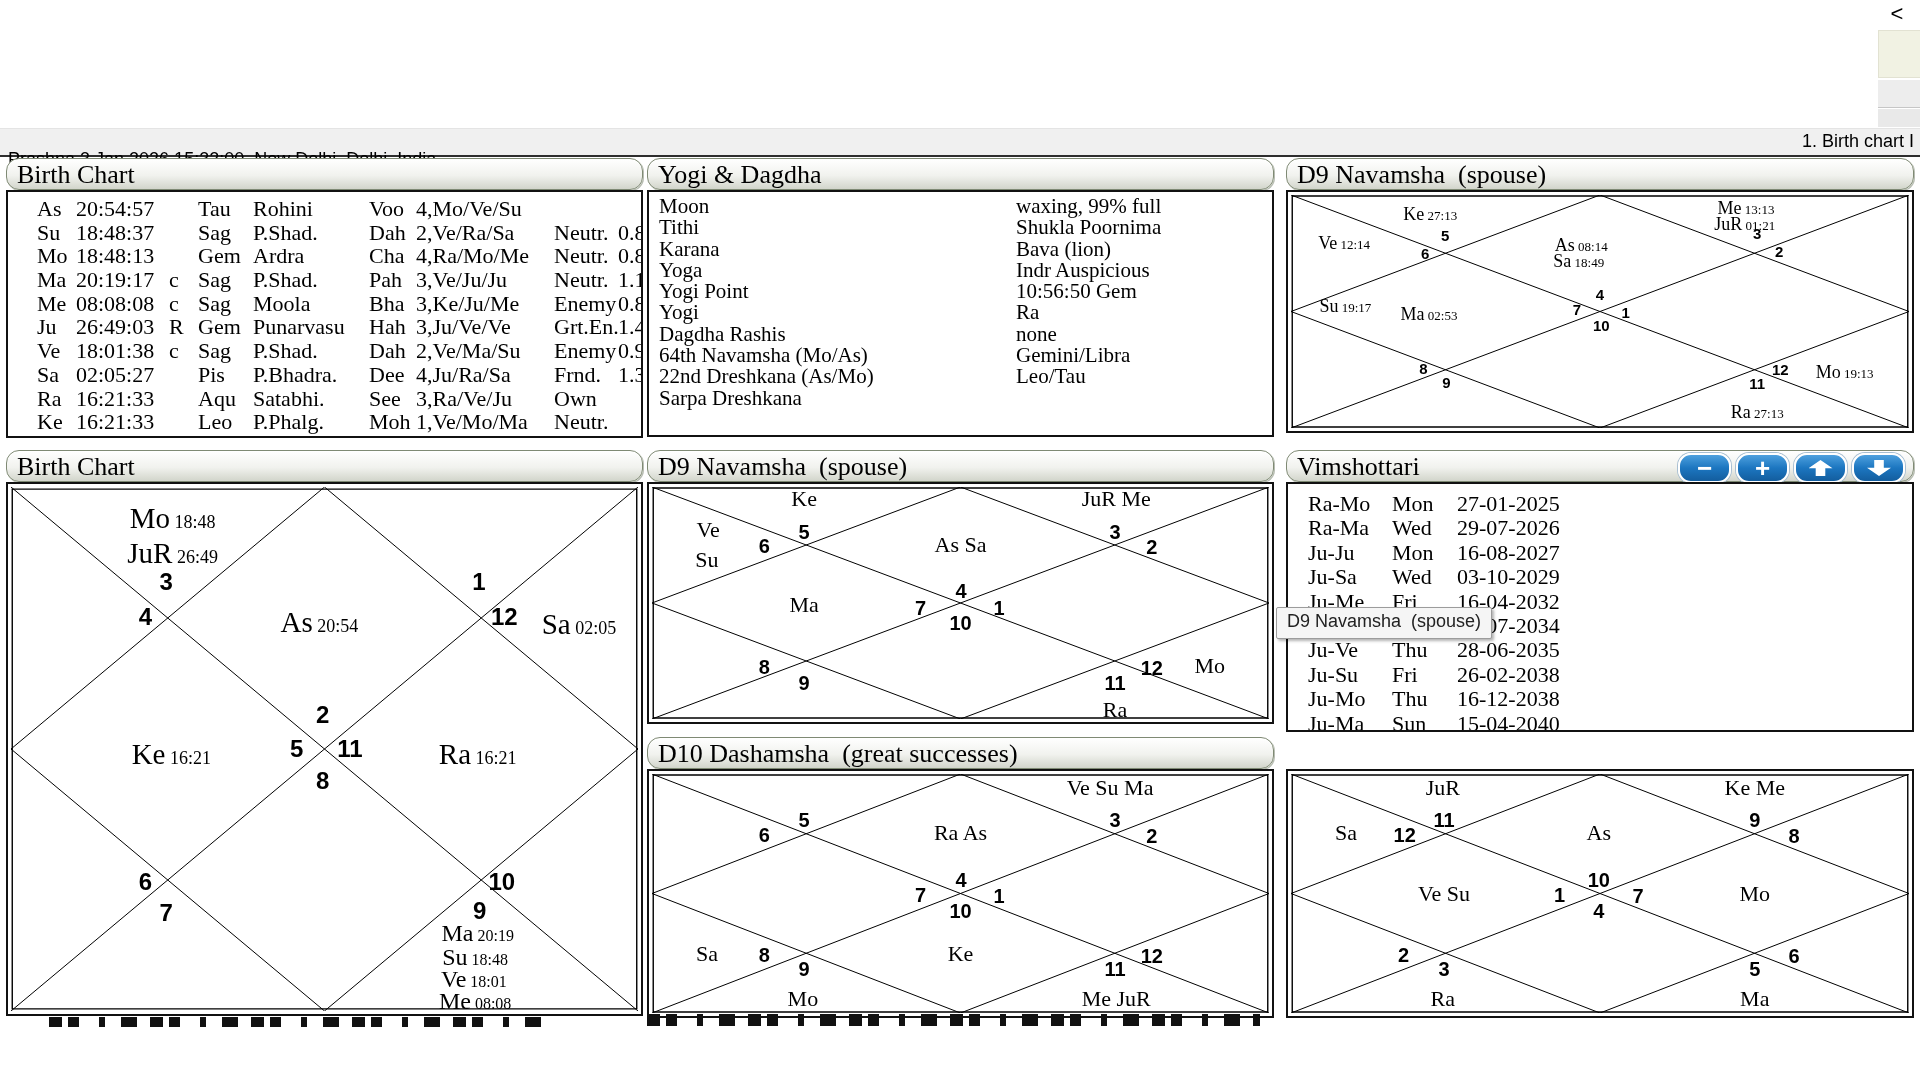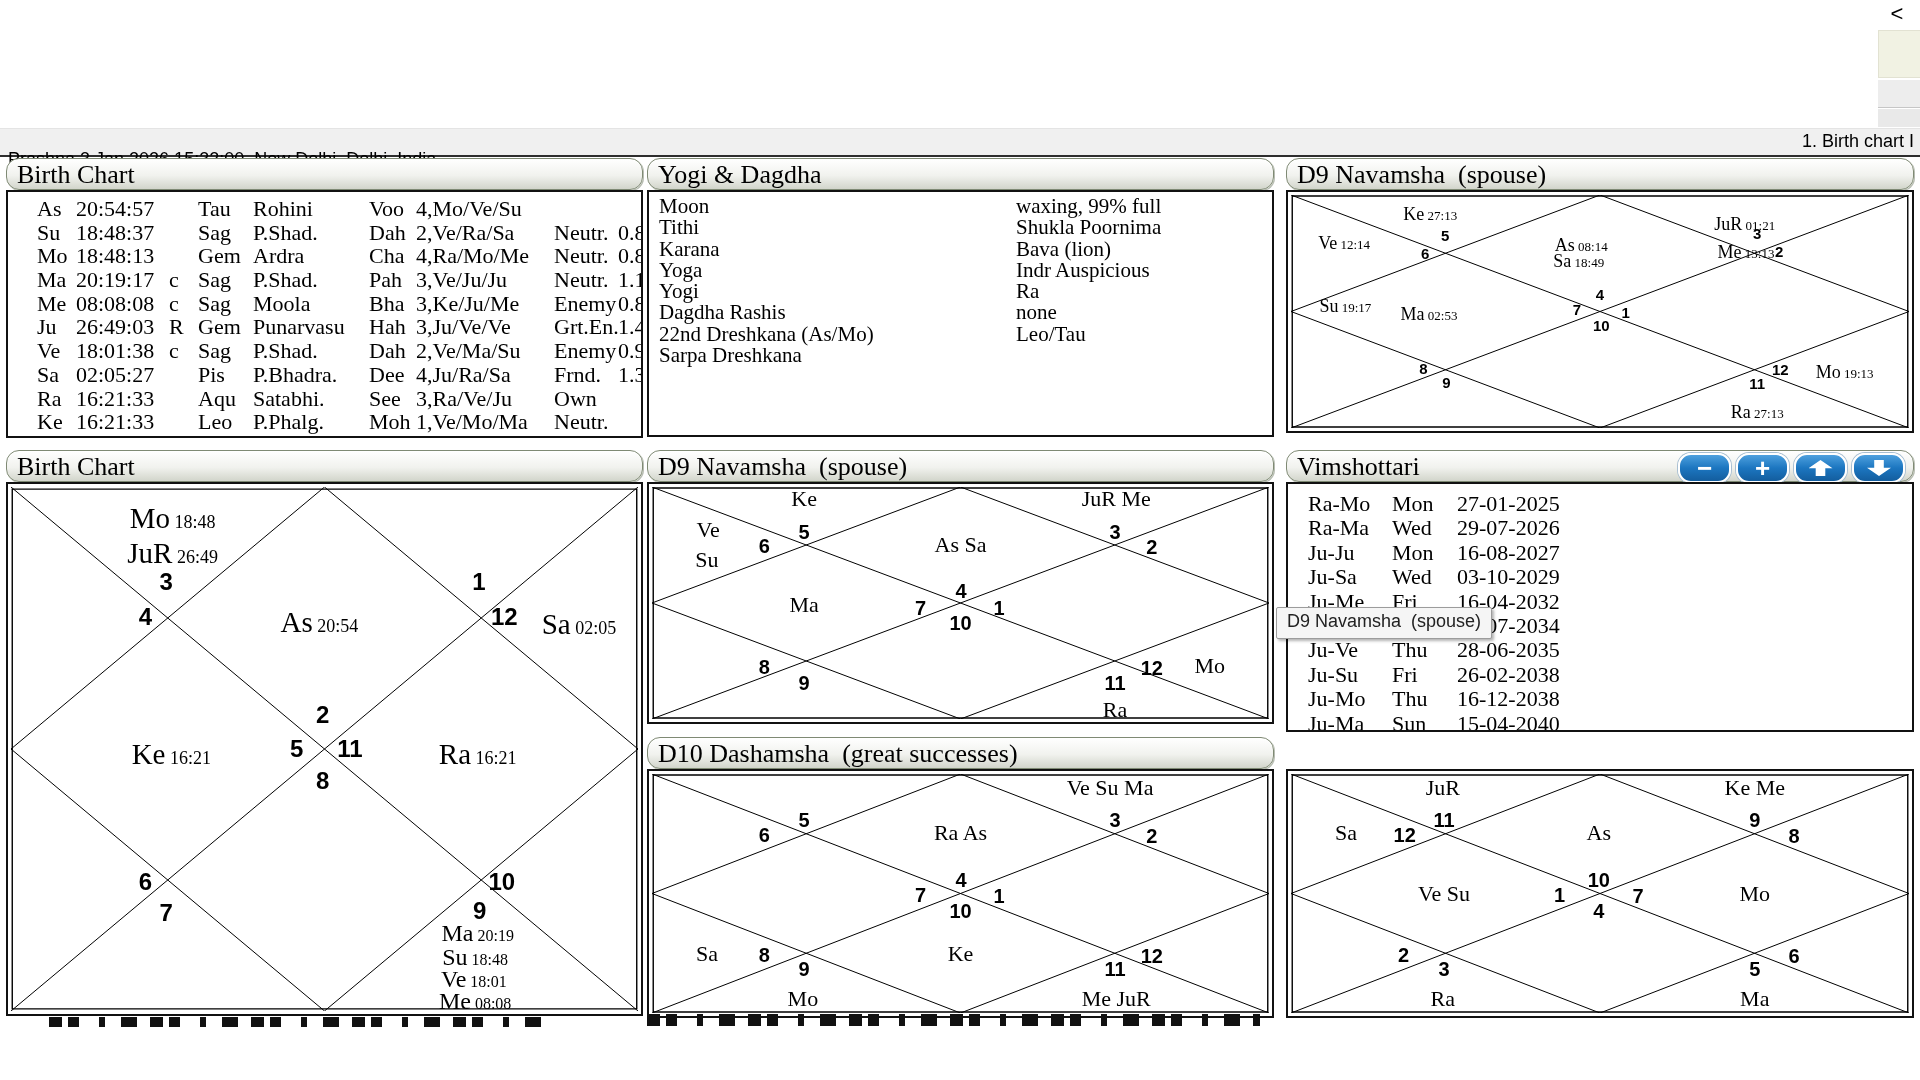--- a/index.html
+++ b/index.html
@@ -224,26 +224,34 @@
       </div>
       <div class="yr">
         <span class="yl">Karana</span>
         <span class="yv">Bava (lion)</span>
       </div>
       <div class="yr">
         <span class="yl">Yoga</span>
         <span class="yv">Indr Auspicious</span>
       </div>
       <div class="yr">
+        <span class="yl">Yogi Point</span>
+        <span class="yv">10:56:50 Gem</span>
+      </div>
+      <div class="yr">
         <span class="yl">Yogi</span>
         <span class="yv">Ra</span>
       </div>
       <div class="yr">
         <span class="yl">Dagdha Rashis</span>
         <span class="yv">none</span>
+      </div>
+      <div class="yr">
+        <span class="yl">64th Navamsha (Mo/As)</span>
+        <span class="yv">Gemini/Libra</span>
       </div>
       <div class="yr">
         <span class="yl">22nd Dreshkana (As/Mo)</span>
         <span class="yv">Leo/Tau</span>
       </div>
       <div class="yr">
         <span class="yl">Sarpa Dreshkana</span>
         <span class="yv"></span>
       </div>
     </div>
@@ -263,21 +271,21 @@
         <line x1="50" y1="100" x2="0" y2="50" stroke="#000" stroke-width="1" vector-effect="non-scaling-stroke"></line>
         <line x1="0" y1="50" x2="50" y2="0" stroke="#000" stroke-width="1" vector-effect="non-scaling-stroke"></line>
       </svg>
       <span class="lbl planet" style="left: 22.8%; top: 9%;">Ke<span class="deg"> 27:13</span></span>
       <span class="lbl num" style="left: 25.2%; top: 18%;">5</span>
       <span class="lbl planet" style="left: 9%; top: 21.5%;">Ve<span class="deg"> 12:14</span></span>
       <span class="lbl num" style="left: 22%; top: 25.5%;">6</span>
       <span class="lbl planet" style="left: 9.2%; top: 28.5%; margin-top: 46px;">Su<span class="deg"> 19:17</span></span>
       <span class="lbl planet" style="left: 47%; top: 22%;">As<span class="deg"> 08:14</span></span>
       <span class="lbl planet" style="left: 46.6%; top: 29%;">Sa<span class="deg"> 18:49</span></span>
-      <span class="lbl planet" style="left: 73.4%; top: 6.5%; margin-top: 44px;">Me<span class="deg"> 13:13</span></span>
+      <span class="lbl planet" style="left: 73.4%; top: 6.5%;">Me<span class="deg"> 13:13</span></span>
       <span class="lbl planet" style="left: 73.2%; top: 13.5%;">JuR<span class="deg"> 01:21</span></span>
       <span class="lbl num" style="left: 75.2%; top: 17%;">3</span>
       <span class="lbl num" style="left: 78.7%; top: 24.5%;">2</span>
       <span class="lbl planet" style="left: 22.6%; top: 51%;">Ma<span class="deg"> 02:53</span></span>
       <span class="lbl num" style="left: 50%; top: 42.5%;">4</span>
       <span class="lbl num" style="left: 46.3%; top: 49%;">7</span>
       <span class="lbl num" style="left: 54.1%; top: 50%;">1</span>
       <span class="lbl num" style="left: 50.2%; top: 55.5%;">10</span>
       <span class="lbl num" style="left: 21.7%; top: 73.5%;">8</span>
       <span class="lbl num" style="left: 25.4%; top: 79.5%;">9</span>

